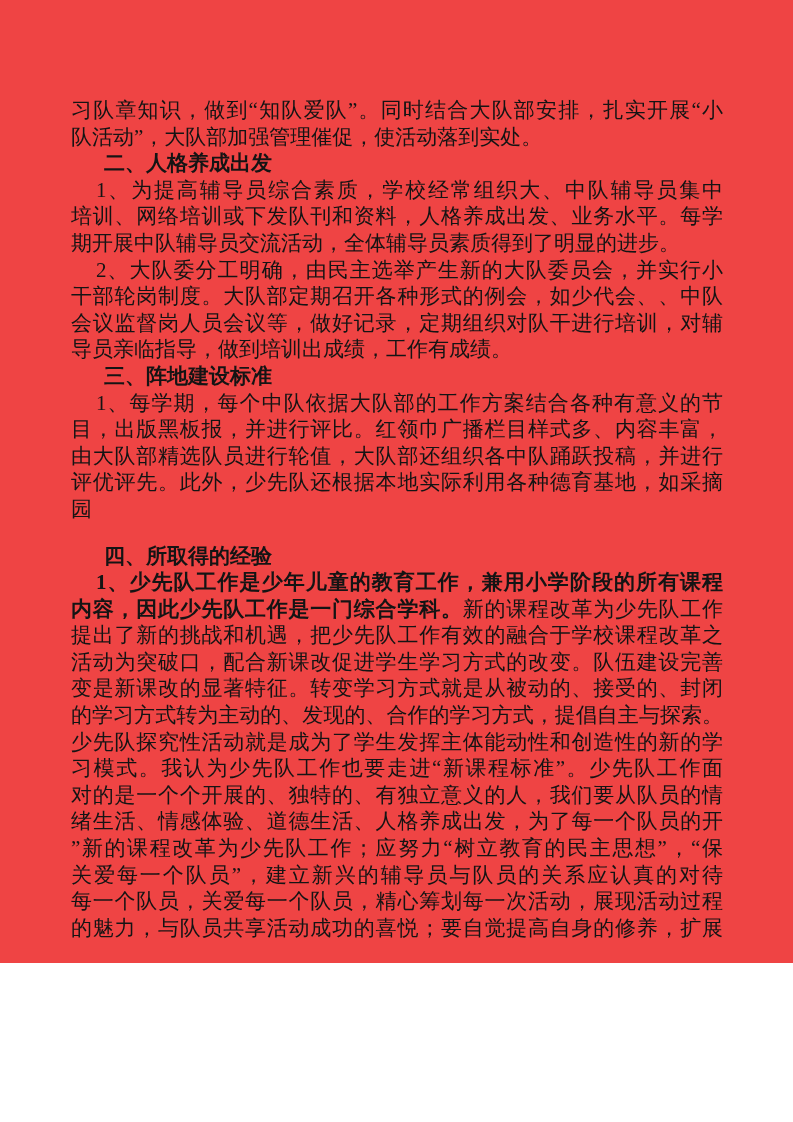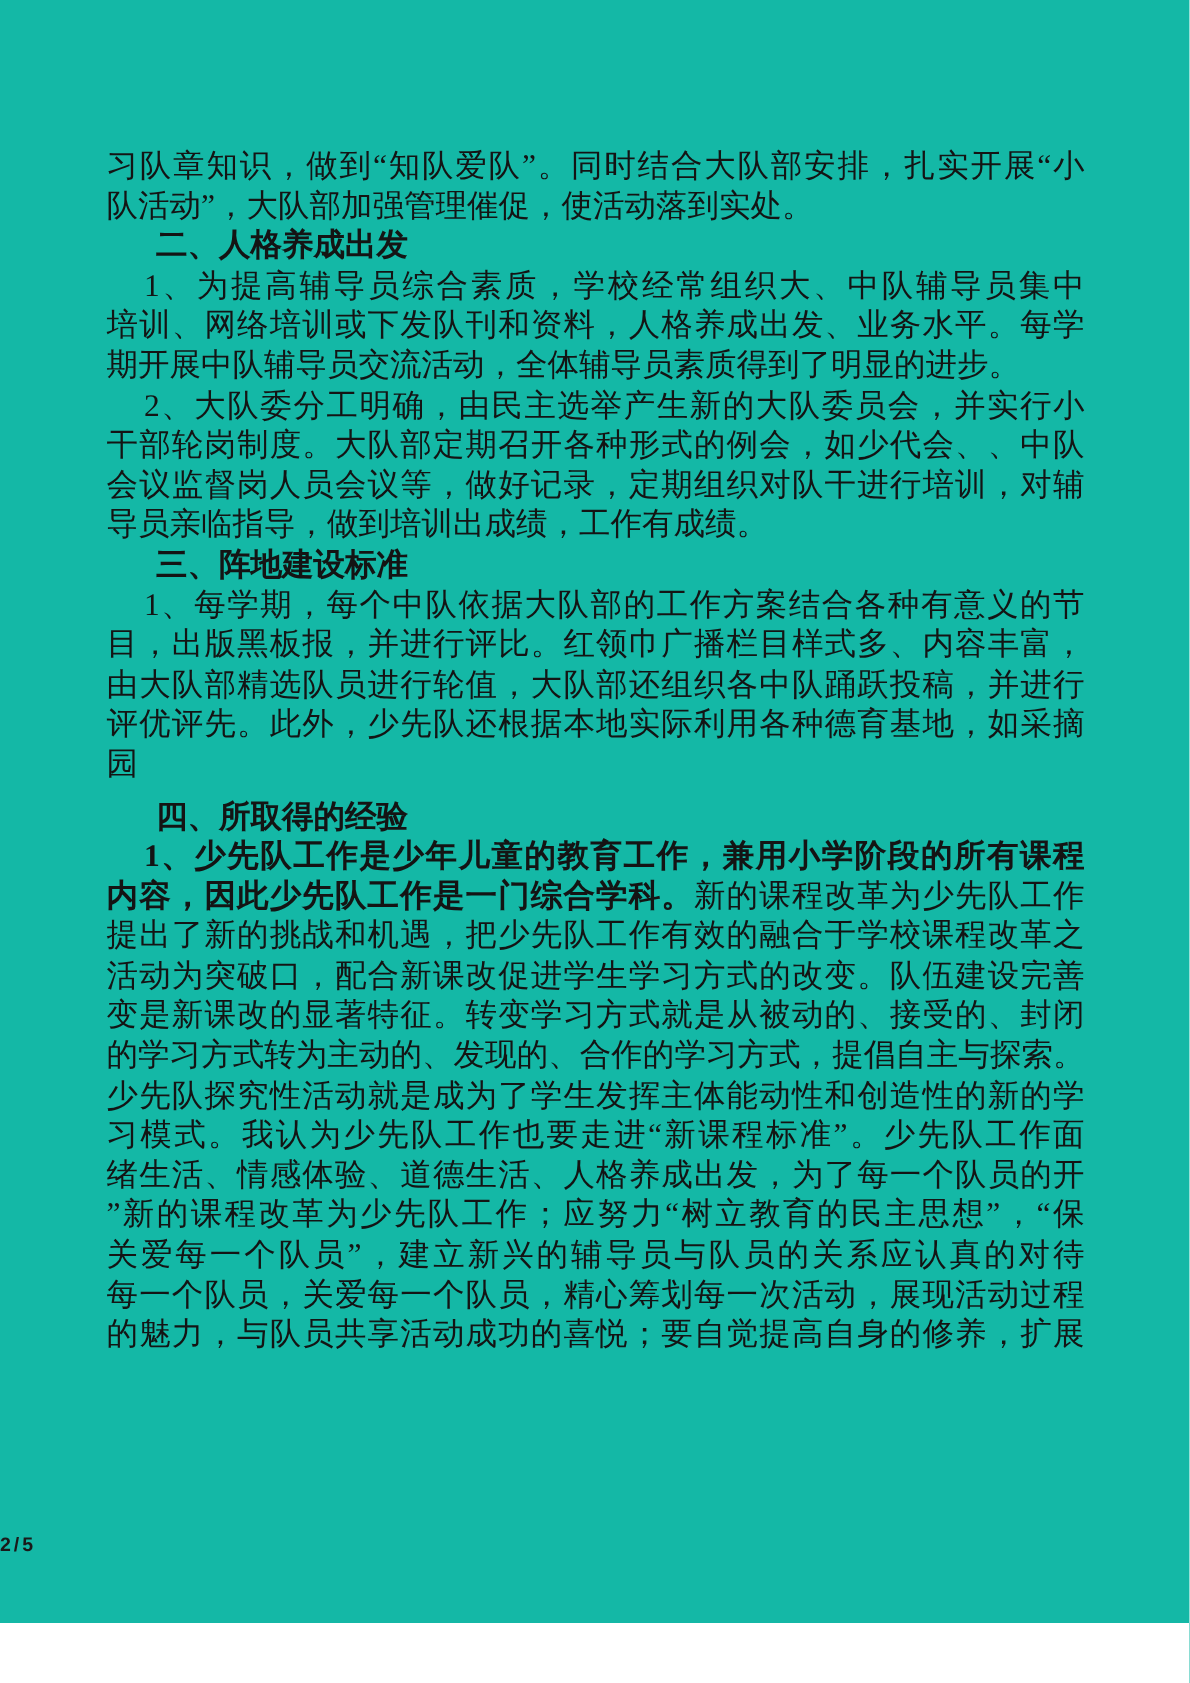--- a/index.html
+++ b/index.html
@@ -1,20 +1,20 @@
 <!DOCTYPE html>
 <html><head>
 <meta charset="utf-8">
 <style>
   html, body { margin: 0; padding: 0; background: #ffffff; }
   .page {
     position: relative;
     width: 793px;
-    height: 1082px;
-    background: #14b8a6;
+    height: 963px;
+    background: #ef4444;
     color: #141414;
     font-family: "Liberation Serif", "DejaVu Serif", serif;
     overflow: hidden;
     text-decoration: underline;
   }
   .content {
     position: absolute;
     left: 71px;
     top: 97px;
     width: 652px;
@@ -59,29 +59,30 @@
       <div class="line indent-num"><span>2、大队委分工明确，由民主选举产生新的大队委员会，并实行小</span></div>
       <div class="line"><span>干部轮岗制度。大队部定期召开各种形式的例会，如少代会、、中队</span></div>
       <div class="line"><span>会议监督岗人员会议等，做好记录，定期组织对队干进行培训，对辅</span></div>
       <div class="line align-left"><span>导员亲临指导，做到培训出成绩，工作有成绩。</span></div>
       <div class="line heading indent-head align-left"><span class="bold">三、阵地建设标准</span></div>
       <div class="line indent-num"><span>1、每学期，每个中队依据大队部的工作方案结合各种有意义的节</span></div>
       <div class="line"><span>目，出版黑板报，并进行评比。红领巾广播栏目样式多、内容丰富，</span></div>
       <div class="line"><span>由大队部精选队员进行轮值，大队部还组织各中队踊跃投稿，并进行</span></div>
       <div class="line"><span>评优评先。此外，少先队还根据本地实际利用各种德育基地，如采摘</span></div>
       <div class="line align-left"><span>园</span></div>
-      <div class="line heading indent-head align-left" style="margin-top: 8px;"><span class="bold">四、所取得的经验</span></div>
+      <div class="line heading indent-head align-left" style="margin-top: 20px;"><span class="bold">四、所取得的经验</span></div>
       <div class="line indent-num"><span class="bold">1、少先队工作是少年儿童的教育工作，兼用小学阶段的所有课程</span></div>
       <div class="line"><span class="bold">内容，因此少先队工作是一门综合学科。</span><span>新的课程改革为少先队工作</span></div>
       <div class="line"><span>提出了新的挑战和机遇，把少先队工作有效的融合于学校课程改革之</span></div>
       <div class="line"><span>活动为突破口，配合新课改促进学生学习方式的改变。队伍建设完善</span></div>
       <div class="line"><span>变是新课改的显著特征。转变学习方式就是从被动的、接受的、封闭</span></div>
       <div class="line"><span>的学习方式转为主动的、发现的、合作的学习方式，提倡自主与探索。</span></div>
       <div class="line"><span>少先队探究性活动就是成为了学生发挥主体能动性和创造性的新的学</span></div>
       <div class="line"><span>习模式。我认为少先队工作也要走进“新课程标准”。少先队工作面</span></div>
+      <div class="line"><span>对的是一个个开展的、独特的、有独立意义的人，我们要从队员的情</span></div>
       <div class="line"><span>绪生活、情感体验、道德生活、人格养成出发，为了每一个队员的开</span></div>
       <div class="line"><span>”新的课程改革为少先队工作；应努力“树立教育的民主思想”，“保</span></div>
       <div class="line"><span>关爱每一个队员”，建立新兴的辅导员与队员的关系应认真的对待</span></div>
       <div class="line"><span>每一个队员，关爱每一个队员，精心筹划每一次活动，展现活动过程</span></div>
       <div class="line"><span>的魅力，与队员共享活动成功的喜悦；要自觉提高自身的修养，扩展</span></div>
     </div>
   <div class="footer">2/5</div>
 </div>
 
 </body></html>

